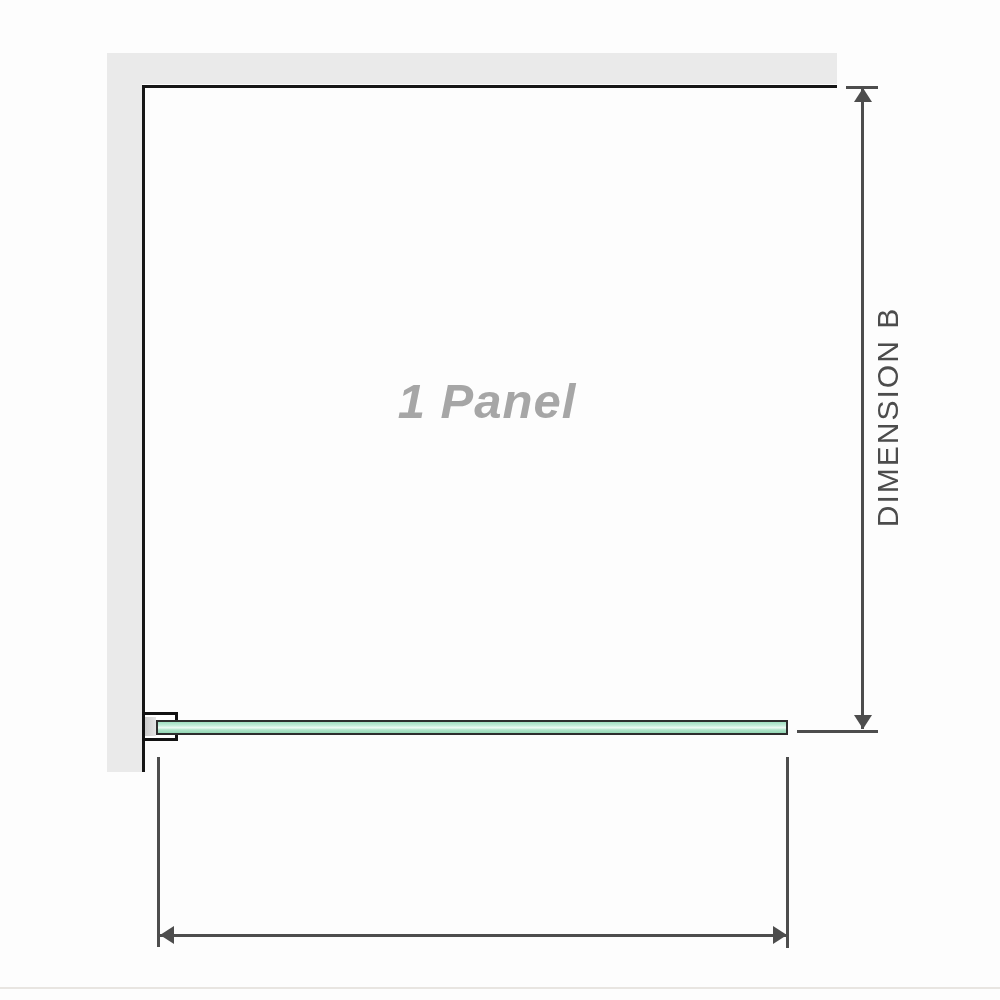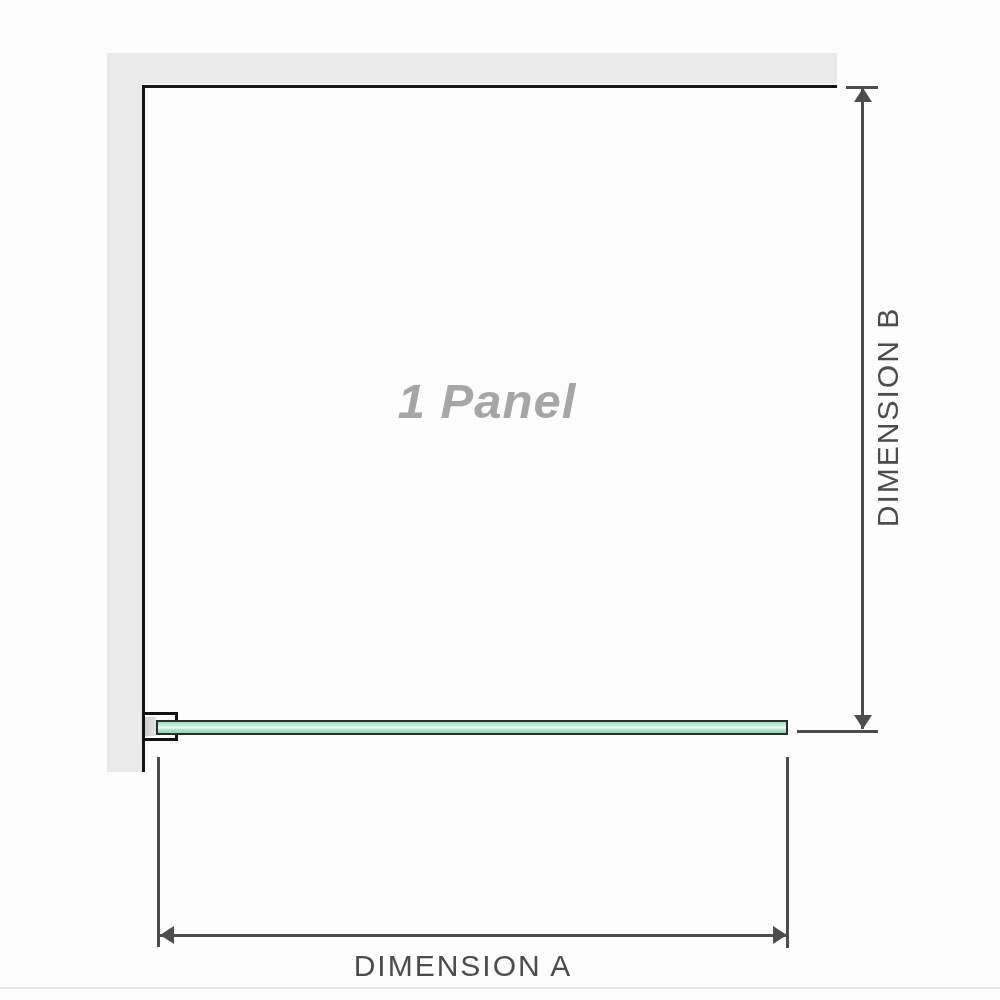--- a/index.html
+++ b/index.html
@@ -98,17 +98,16 @@
   <div class="abs dim dimb-line"></div>
   <div class="abs arrow arrow-up"></div>
   <div class="abs arrow arrow-down"></div>
   <div class="abs dim-label dimb-label">DIMENSION B</div>
 
   <div class="abs dim exta-left"></div>
   <div class="abs dim exta-right"></div>
   <div class="abs dim dima-line"></div>
   <div class="abs arrow arrow-left"></div>
   <div class="abs arrow arrow-right"></div>
-  <div class="abs dim-label dima-label">DIMENSION A</div>
 
   <div class="abs hairline"></div>
 
 </div>
 
 </body></html>

